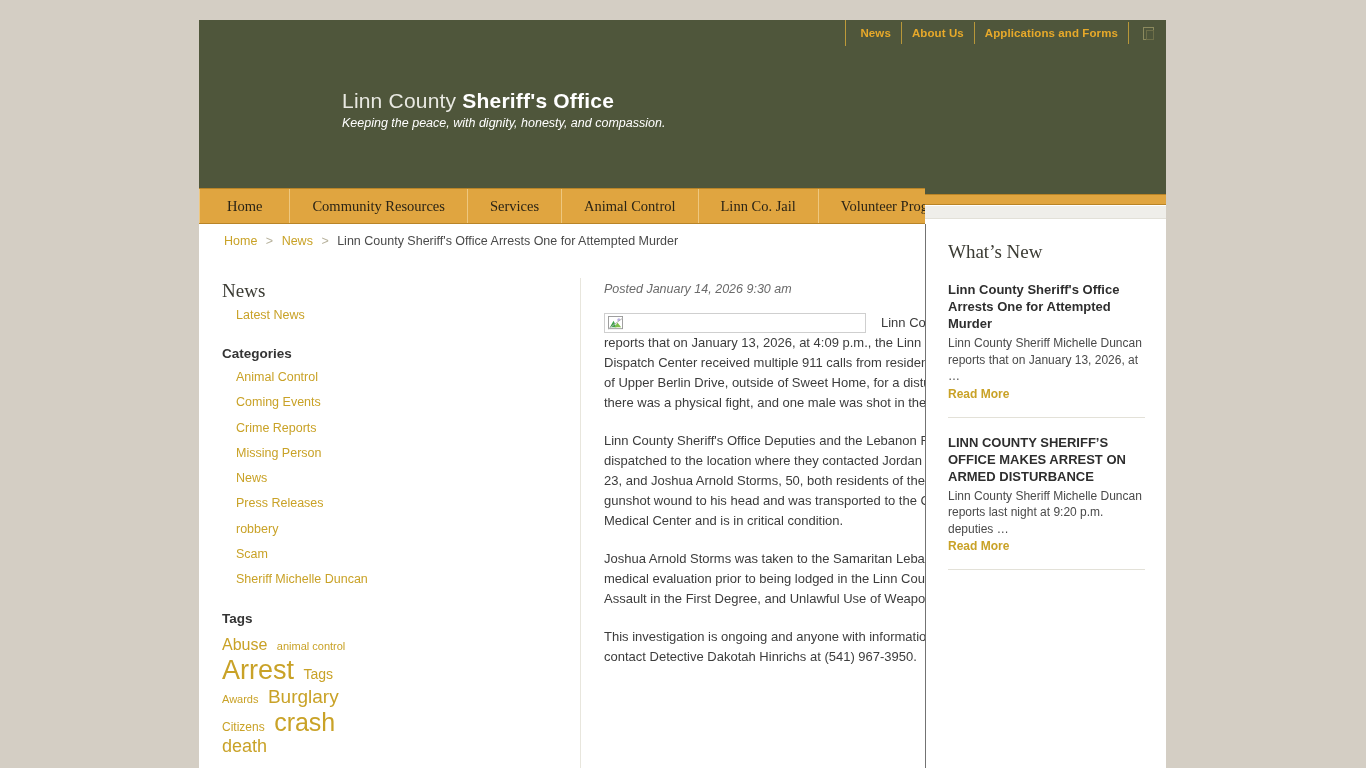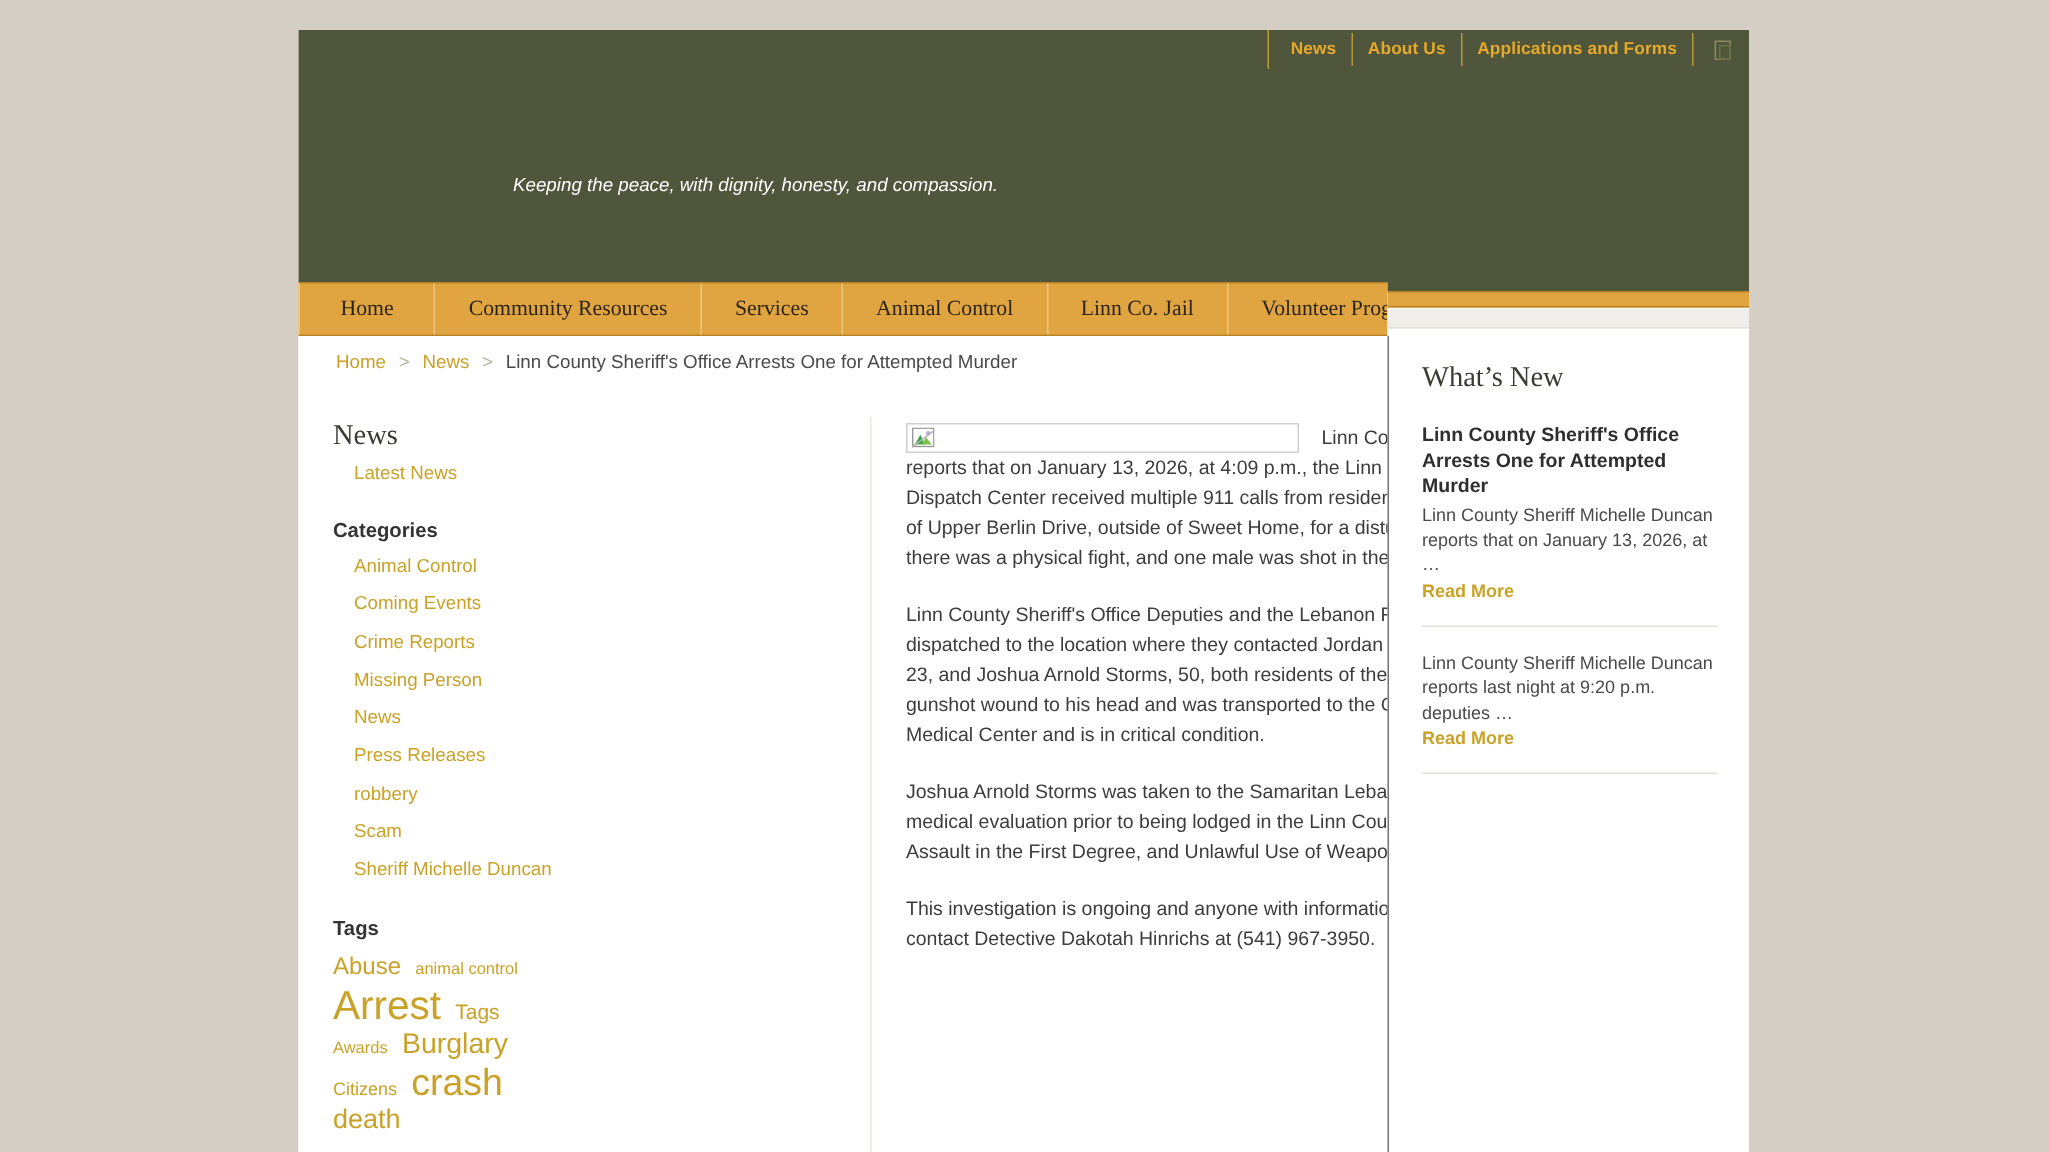--- a/index.html
+++ b/index.html
@@ -315,20 +315,23 @@
         <span class="edge"></span>
         <a class="toplink" href="#">News</a>
         <span class="sepbar"></span>
         <a class="toplink" href="#">About Us</a>
         <span class="sepbar"></span>
         <a class="toplink" href="#">Applications and Forms</a>
         <span class="sepbar"></span>
         <span class="brokenglyph"></span>
       </div>
 
+      <div class="sitetitle">
+        <span>Linn County </span><span class="bold">Sheriff's Office</span>
+      </div>
       <div class="tagline">Keeping the peace, with dignity, honesty, and compassion.</div>
     </div>
 
     <div class="nav">
       <div class="navitem">Home</div>
       <div class="navitem">Community Resources</div>
       <div class="navitem">Services</div>
       <div class="navitem">Animal Control</div>
       <div class="navitem">Linn Co. Jail</div>
       <div class="navitem">Volunteer Programs</div>
@@ -374,20 +377,21 @@
           <span class="tag" style="font-size:19px">Burglary</span>
           <span class="tag" style="font-size:12px">Citizens</span>
           <span class="tag" style="font-size:25px">crash</span>
           <span class="tag" style="font-size:18px">death</span>
         </div>
       </div>
 
       <div class="vdivider"></div>
 
       <div class="article">
+        <div class="posted">Posted January 14, 2026 9:30 am</div>
 
         <div class="imgbox">
           <svg class="brk" viewBox="0 0 16 16">
             <rect x="0.5" y="0.5" width="15" height="13" fill="#ffffff" stroke="#9a9a9a"></rect>
             <polygon points="2,12 6,5 9,12" fill="#3ea34a"></polygon>
             <polygon points="7,12 10,7 14,12" fill="#7fbf4a"></polygon>
             <circle cx="11.5" cy="4" r="1.6" fill="#b9b0de"></circle>
             <line x1="0" y1="14" x2="16" y2="2" stroke="#b0b0b0" stroke-width="1"></line>
           </svg>
         </div>
@@ -405,20 +409,21 @@
 
         <div class="newsitem">
           <div class="title">Linn County Sheriff's Office Arrests One for Attempted Murder</div>
           <div class="excerpt">Linn County Sheriff Michelle Duncan reports that on January 13, 2026, at …</div>
           <div class="readmore">Read More</div>
         </div>
 
         <hr class="hr">
 
         <div class="newsitem">
+          <div class="title">LINN COUNTY SHERIFF’S OFFICE MAKES ARREST ON ARMED DISTURBANCE</div>
           <div class="excerpt">Linn County Sheriff Michelle Duncan reports last night at 9:20 p.m. deputies …</div>
           <div class="readmore">Read More</div>
         </div>
 
         <hr class="hr">
       </div>
     </div>
 
   </div>
 </div>

